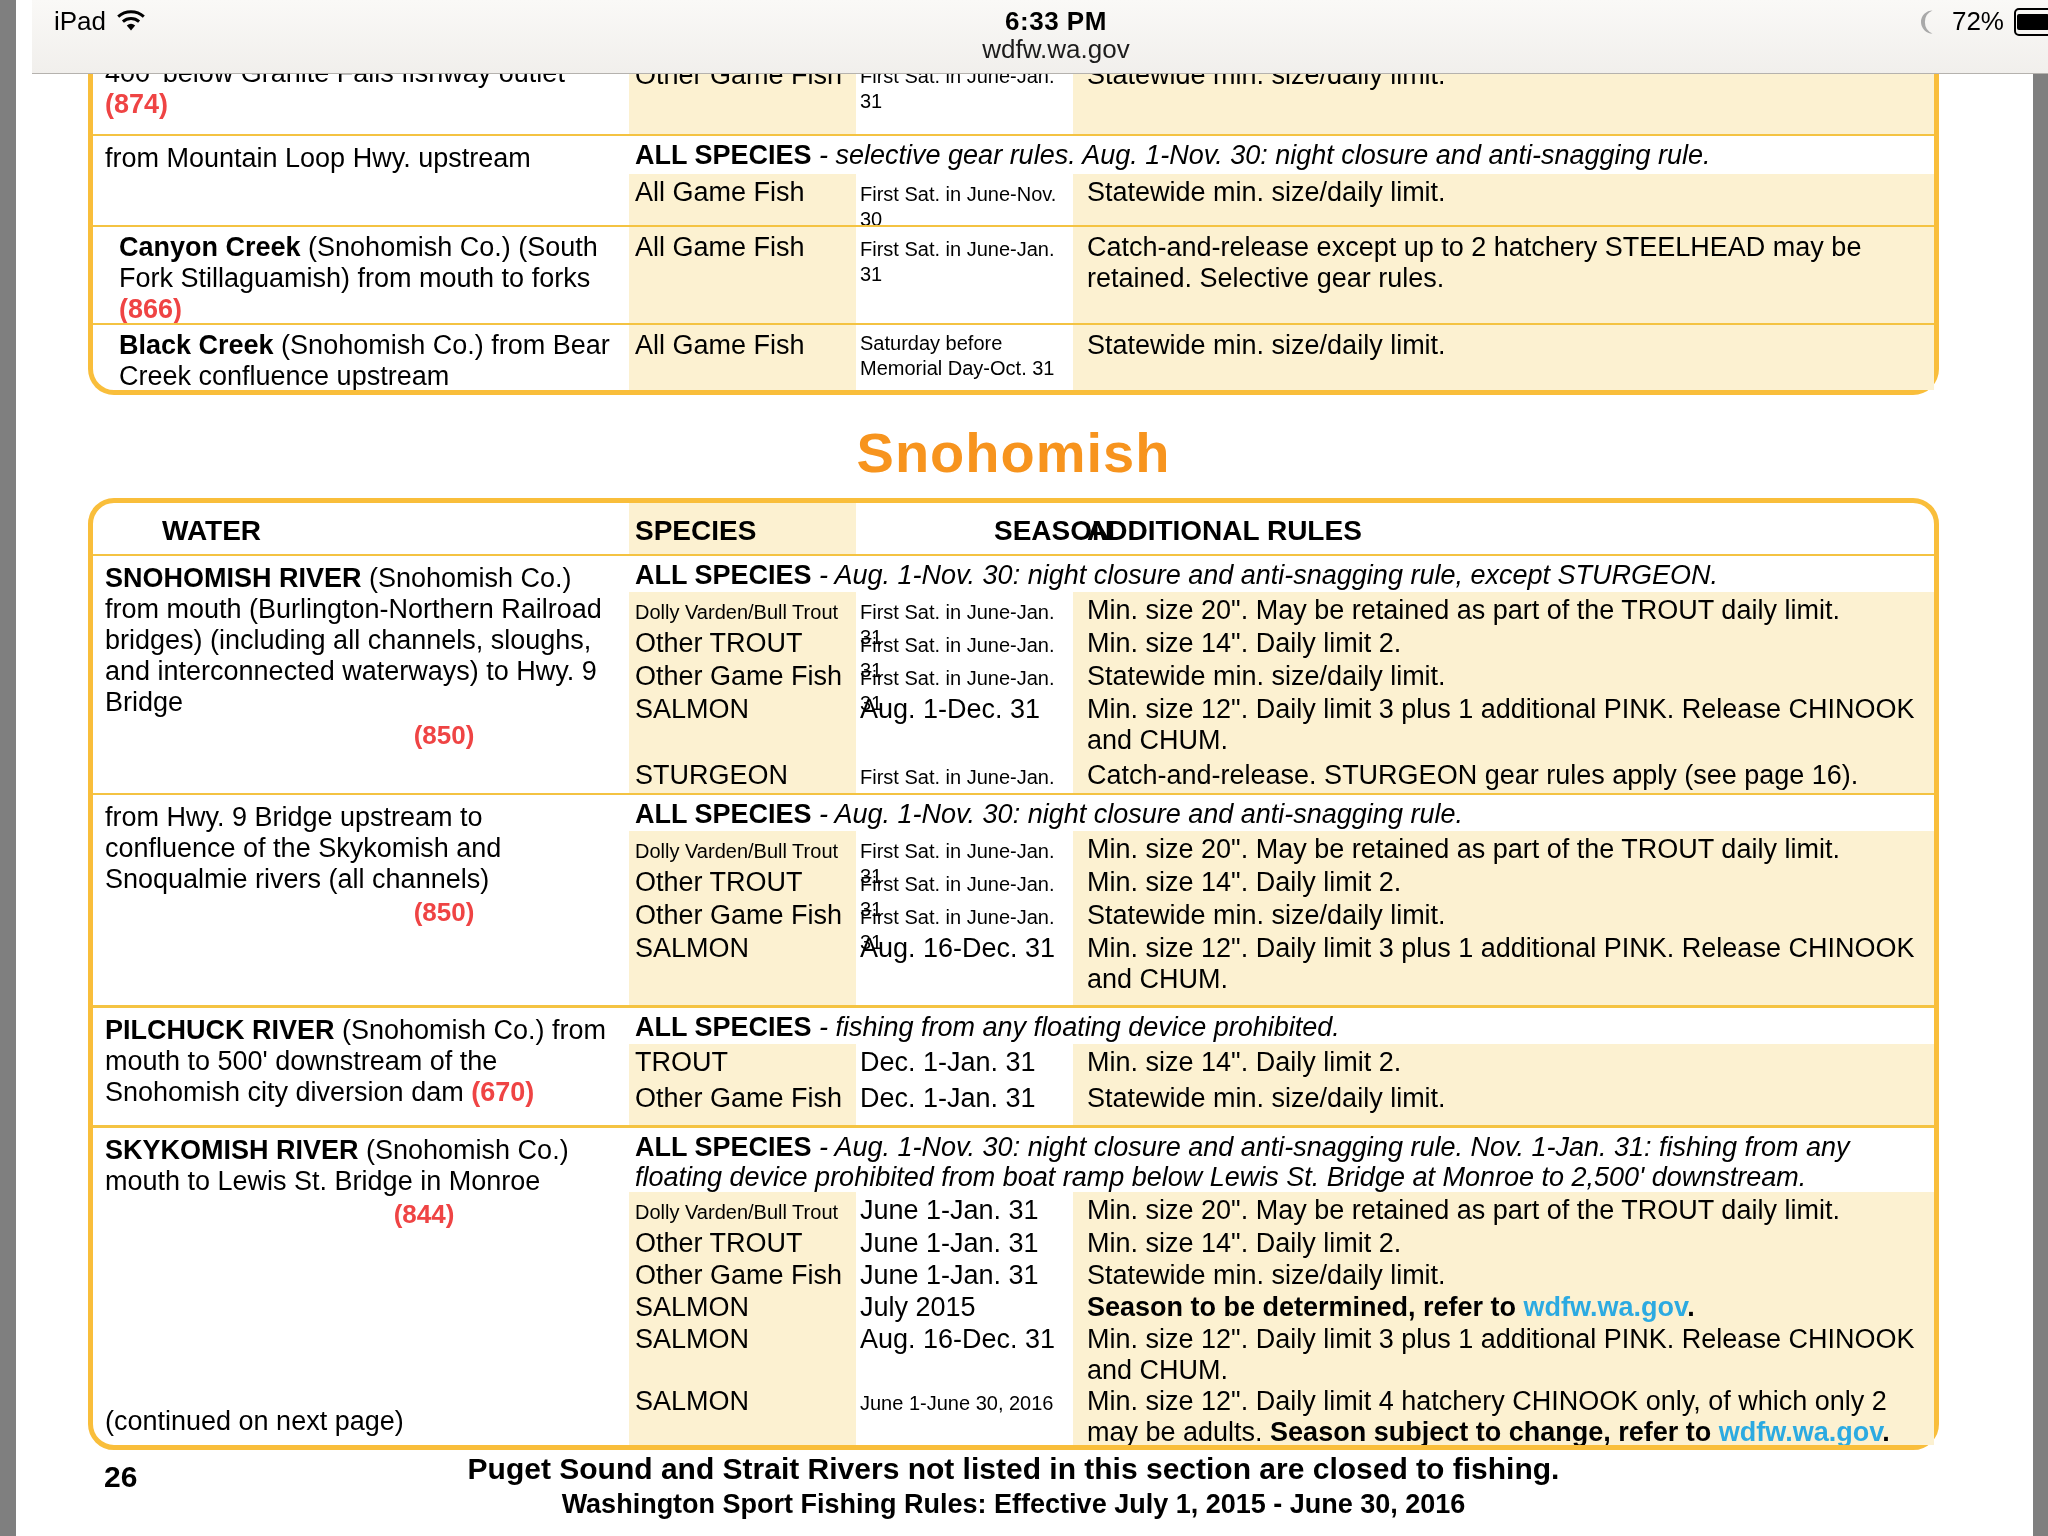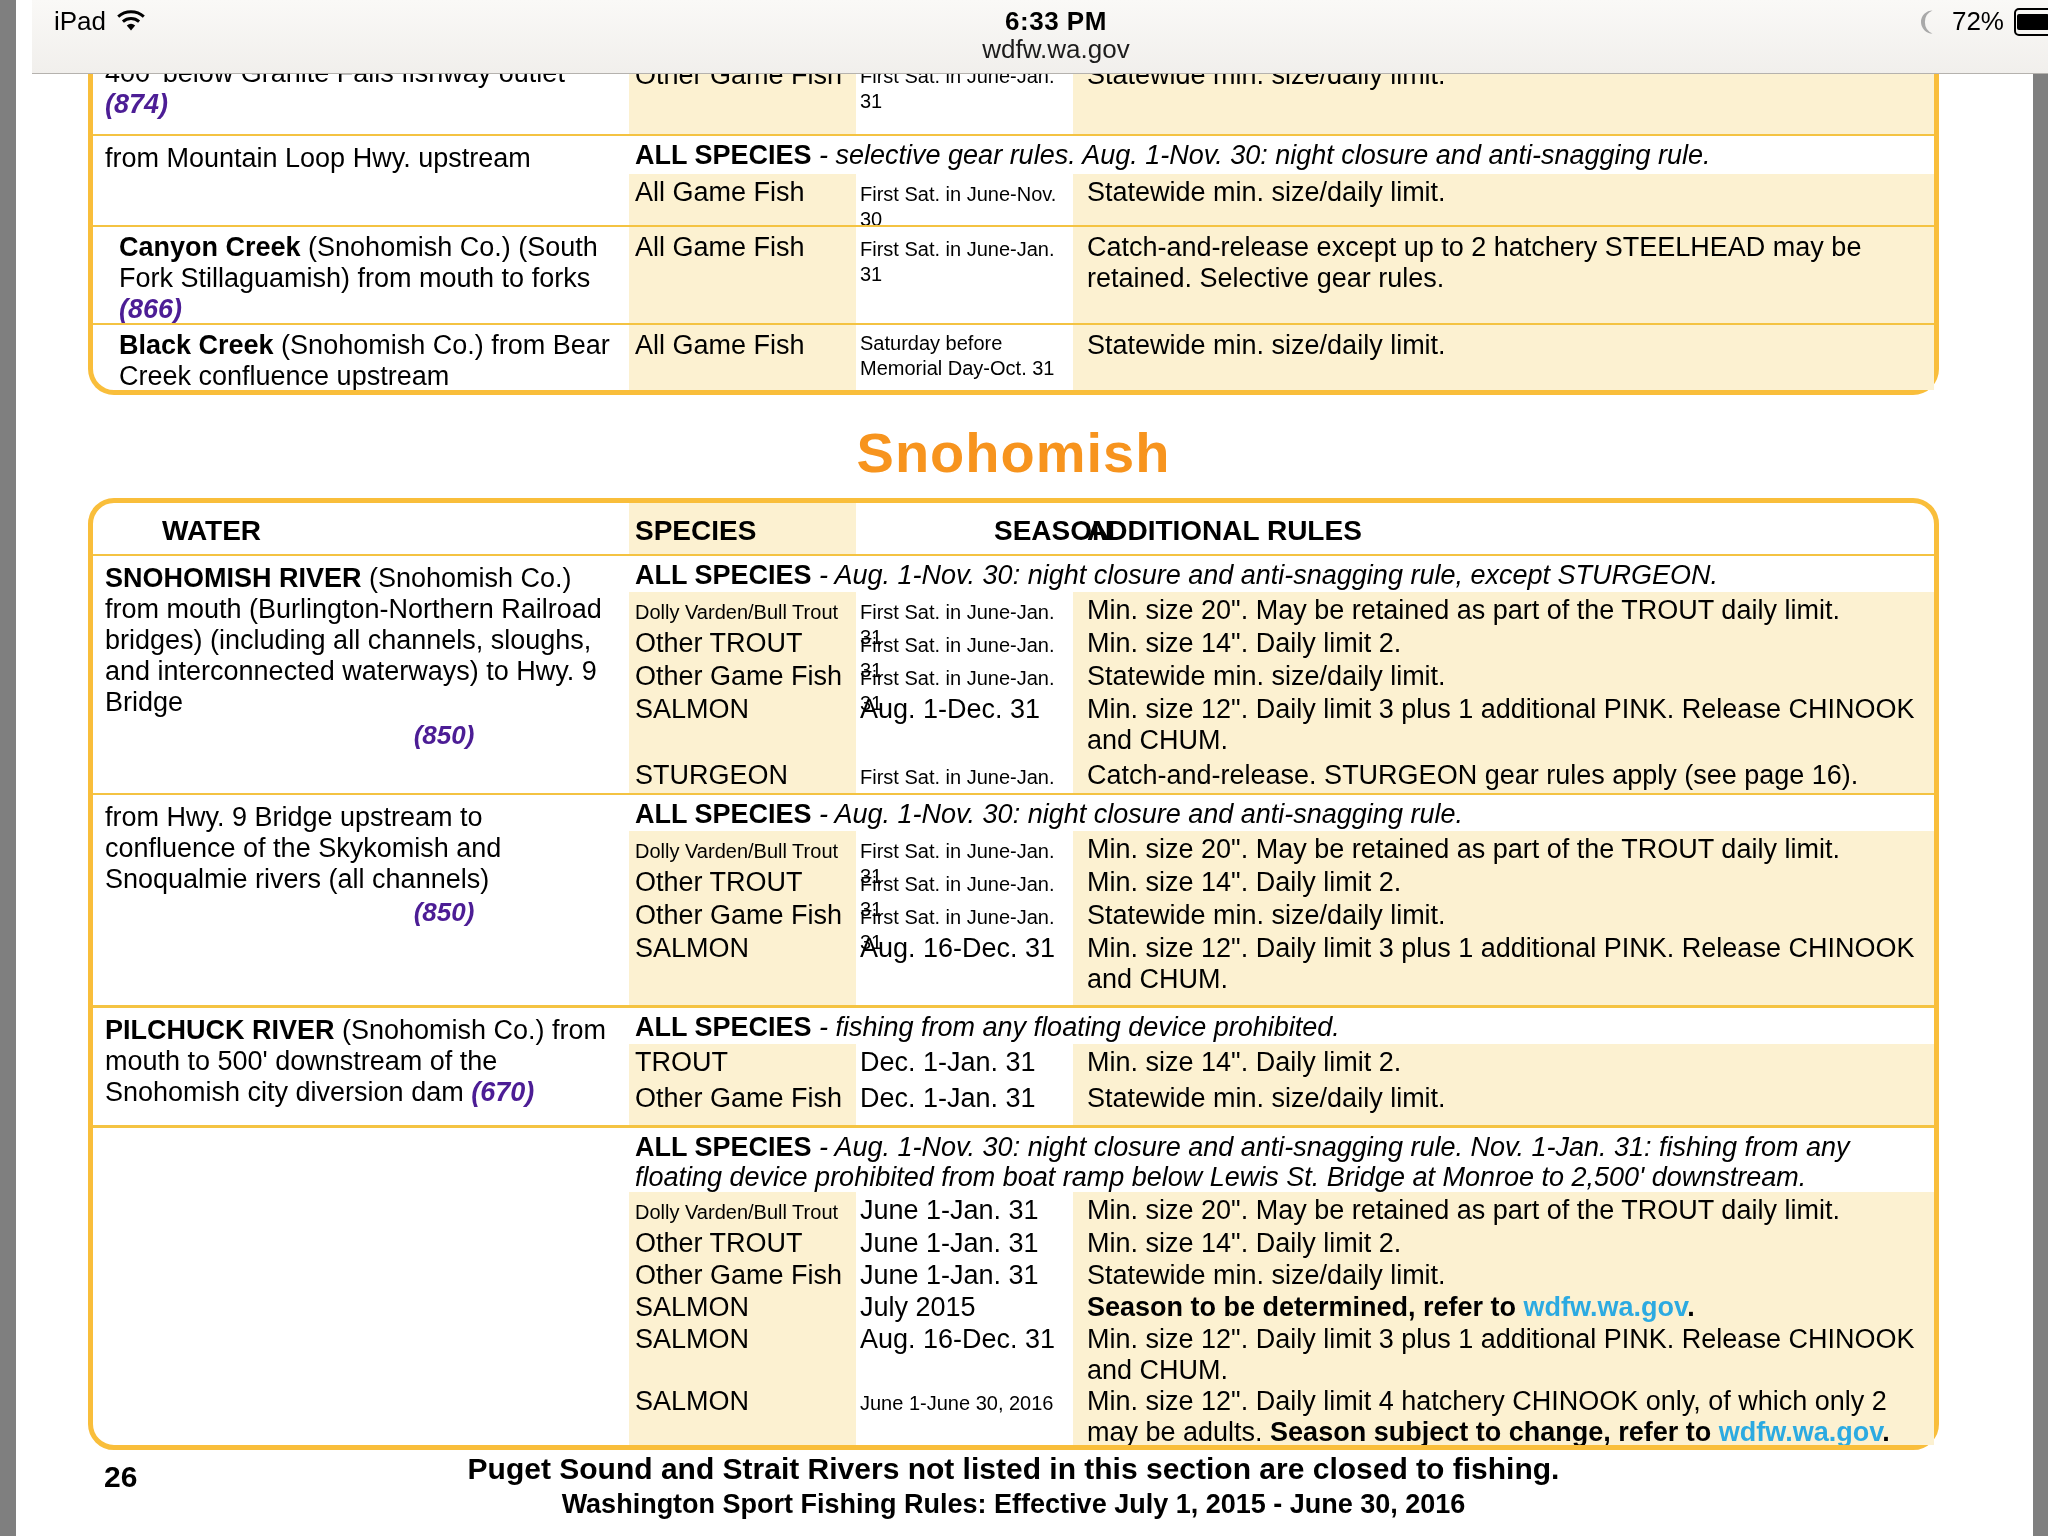--- a/index.html
+++ b/index.html
@@ -38,21 +38,21 @@
   .ftable{position:absolute;left:88px;width:1851px;background:#fff;z-index:0;box-sizing:border-box;
           border:5px solid #f9be3b;}
   .species-strip{position:absolute;z-index:-1;left:536px;width:227px;top:0;bottom:0;background:#fcf1d1;}
   .tgroup{position:relative;box-sizing:border-box;overflow:hidden;}
   .rules-strip{position:absolute;z-index:-1;left:980px;right:0;bottom:0;background:#fcf1d1;}
   .sep2{border-top:2px solid #f4c342;}
   .sep3{border-top:3px solid #f4c342;}
   .water{position:absolute;left:0;top:0;bottom:0;width:536px;box-sizing:border-box;
          padding:7px 16px 0 12px;font-size:27px;line-height:31px;}
   .water b{font-weight:bold;}
-  .code{color:#4c1d95;font-weight:bold;font-style:italic;}
+  .code{color:#ef4444;font-weight:bold;}
   .codeline{text-align:center;padding-left:170px;font-size:26px;margin-top:2px;}
   .banner{margin-left:536px;background:#fff;box-sizing:border-box;padding:4px 30px 0 6px;
           font-size:27px;line-height:30px;}
   .banner i{font-style:italic;}
   .banner b{font-weight:bold;font-style:normal;}
   .srow{display:flex;margin-left:536px;box-sizing:border-box;align-items:flex-start;}
   .c-species{width:227px;box-sizing:border-box;padding:3px 2px 0 6px;font-size:27px;white-space:nowrap;}
   .c-season{width:217px;box-sizing:border-box;padding:3px 2px 0 4px;font-size:27px;}
   .c-rules{flex:1;box-sizing:border-box;padding:3px 14px 0 14px;font-size:27px;line-height:31px;}
   .sm{font-size:20px !important;line-height:25px;padding-top:8px !important;}
@@ -232,20 +232,25 @@
     </div>
     <div class="srow" style="height:36px;">
       <div class="c-species">Other Game Fish</div>
       <div class="c-season">Dec. 1-Jan. 31</div>
       <div class="c-rules">Statewide min. size/daily limit.</div>
     </div>
   </div>
 
   <div class="tgroup sep3" style="height:320px;">
     <div class="rules-strip" style="top:64px;"></div>
+    <div class="water">
+      <b>SKYKOMISH RIVER</b><span> (Snohomish Co.) mouth to Lewis St. Bridge in Monroe</span>
+      <div class="codeline" style="padding-left:130px;"><span class="code">(844)</span></div>
+      <div style="position:absolute;left:12px;bottom:8px;">(continued on next page)</div>
+    </div>
     <div class="banner" style="height:64px;">
       <b>ALL SPECIES</b><i> - Aug. 1-Nov. 30: night closure and anti-snagging rule. Nov. 1-Jan. 31: fishing from any floating device prohibited from boat ramp below Lewis St. Bridge at Monroe to 2,500' downstream.</i>
     </div>
     <div class="srow" style="height:33px;">
       <div class="c-species sm">Dolly Varden/Bull Trout</div>
       <div class="c-season">June 1-Jan. 31</div>
       <div class="c-rules">Min. size 20". May be retained as part of the TROUT daily limit.</div>
     </div>
     <div class="srow" style="height:32px;">
       <div class="c-species">Other TROUT</div>

